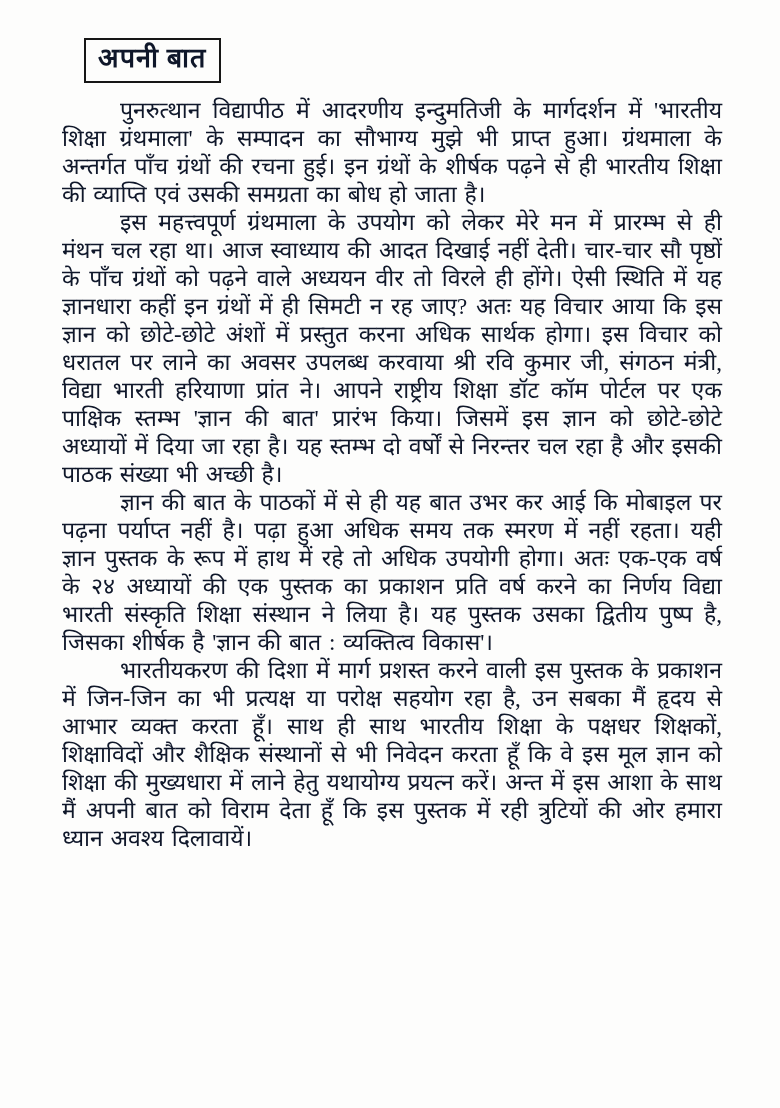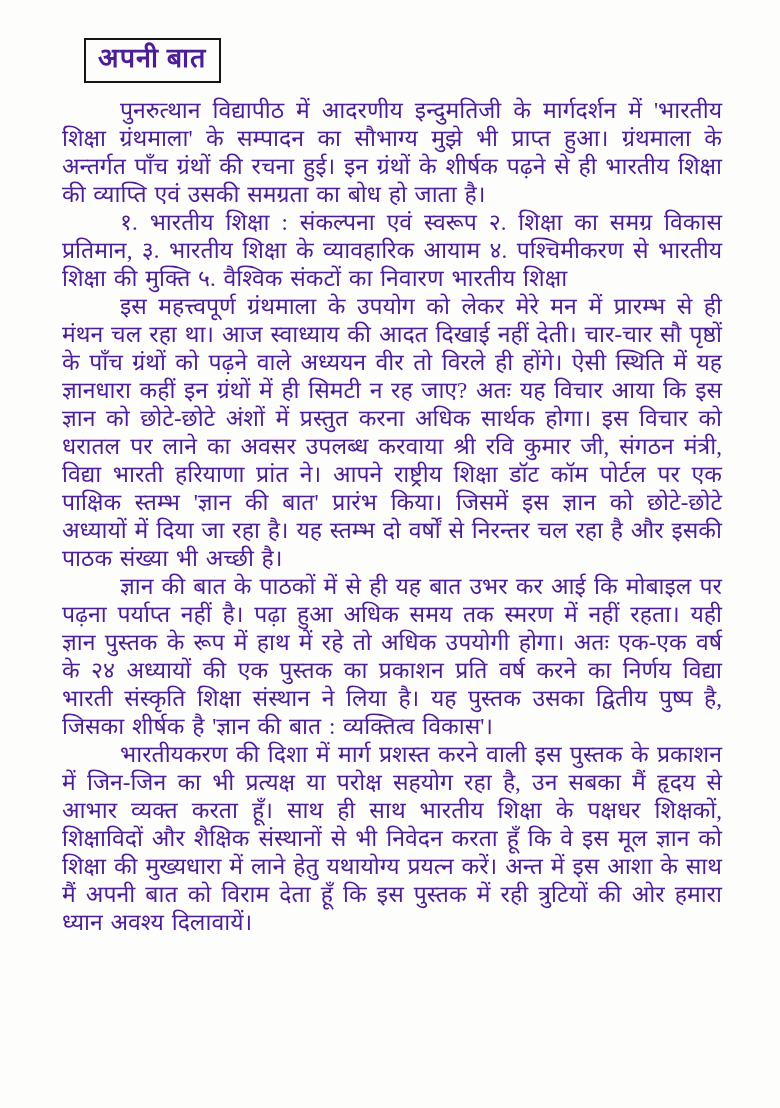--- a/index.html
+++ b/index.html
@@ -6,21 +6,21 @@
     margin: 0;
     padding: 0;
     background: #e8e8e8;
   }
   .page {
     position: relative;
     width: 780px;
     height: 1108px;
     margin: 0 auto;
     background: #fdfdfc;
-    color: #4c1d95;
+    color: #0f172a;
     font-family: "Liberation Serif", "DejaVu Serif", serif;
     overflow: hidden;
     box-sizing: border-box;
     padding: 38px 58px 0 62px;
   }
   .heading-box {
     display: inline-block;
     margin-left: 22px;
     margin-bottom: 14px;
     border: 2px solid #161616;
@@ -43,21 +43,20 @@
 <body>
 
 <div class="page">
 
   <div class="heading-box">
     <span>अपनी बात</span>
   </div>
 
   <div class="body-text">
     <p>पुनरुत्थान विद्यापीठ में आदरणीय इन्दुमतिजी के मार्गदर्शन में 'भारतीय शिक्षा ग्रंथमाला' के सम्पादन का सौभाग्य मुझे भी प्राप्त हुआ। ग्रंथमाला के अन्तर्गत पाँच ग्रंथों की रचना हुई। इन ग्रंथों के शीर्षक पढ़ने से ही भारतीय शिक्षा की व्याप्ति एवं उसकी समग्रता का बोध हो जाता है।</p>
-    <p>१. भारतीय शिक्षा : संकल्पना एवं स्वरूप २. शिक्षा का समग्र विकास प्रतिमान, ३. भारतीय शिक्षा के व्यावहारिक आयाम ४. पश्चिमीकरण से भारतीय शिक्षा की मुक्ति ५. वैश्विक संकटों का निवारण भारतीय शिक्षा</p>
     <p>इस महत्त्वपूर्ण ग्रंथमाला के उपयोग को लेकर मेरे मन में प्रारम्भ से ही मंथन चल रहा था। आज स्वाध्याय की आदत दिखाई नहीं देती। चार-चार सौ पृष्ठों के पाँच ग्रंथों को पढ़ने वाले अध्ययन वीर तो विरले ही होंगे। ऐसी स्थिति में यह ज्ञानधारा कहीं इन ग्रंथों में ही सिमटी न रह जाए? अतः यह विचार आया कि इस ज्ञान को छोटे-छोटे अंशों में प्रस्तुत करना अधिक सार्थक होगा। इस विचार को धरातल पर लाने का अवसर उपलब्ध करवाया श्री रवि कुमार जी, संगठन मंत्री, विद्या भारती हरियाणा प्रांत ने। आपने राष्ट्रीय शिक्षा डॉट कॉम पोर्टल पर एक पाक्षिक स्तम्भ 'ज्ञान की बात' प्रारंभ किया। जिसमें इस ज्ञान को छोटे-छोटे अध्यायों में दिया जा रहा है। यह स्तम्भ दो वर्षों से निरन्तर चल रहा है और इसकी पाठक संख्या भी अच्छी है।</p>
     <p>ज्ञान की बात के पाठकों में से ही यह बात उभर कर आई कि मोबाइल पर पढ़ना पर्याप्त नहीं है। पढ़ा हुआ अधिक समय तक स्मरण में नहीं रहता। यही ज्ञान पुस्तक के रूप में हाथ में रहे तो अधिक उपयोगी होगा। अतः एक-एक वर्ष के २४ अध्यायों की एक पुस्तक का प्रकाशन प्रति वर्ष करने का निर्णय विद्या भारती संस्कृति शिक्षा संस्थान ने लिया है। यह पुस्तक उसका द्वितीय पुष्प है, जिसका शीर्षक है 'ज्ञान की बात : व्यक्तित्व विकास'।</p>
     <p>भारतीयकरण की दिशा में मार्ग प्रशस्त करने वाली इस पुस्तक के प्रकाशन में जिन-जिन का भी प्रत्यक्ष या परोक्ष सहयोग रहा है, उन सबका मैं हृदय से आभार व्यक्त करता हूँ। साथ ही साथ भारतीय शिक्षा के पक्षधर शिक्षकों, शिक्षाविदों और शैक्षिक संस्थानों से भी निवेदन करता हूँ कि वे इस मूल ज्ञान को शिक्षा की मुख्यधारा में लाने हेतु यथायोग्य प्रयत्न करें। अन्त में इस आशा के साथ मैं अपनी बात को विराम देता हूँ कि इस पुस्तक में रही त्रुटियों की ओर हमारा ध्यान अवश्य दिलावायें।</p>
   </div>
 
   
 
 </div>
 
 </body></html>

